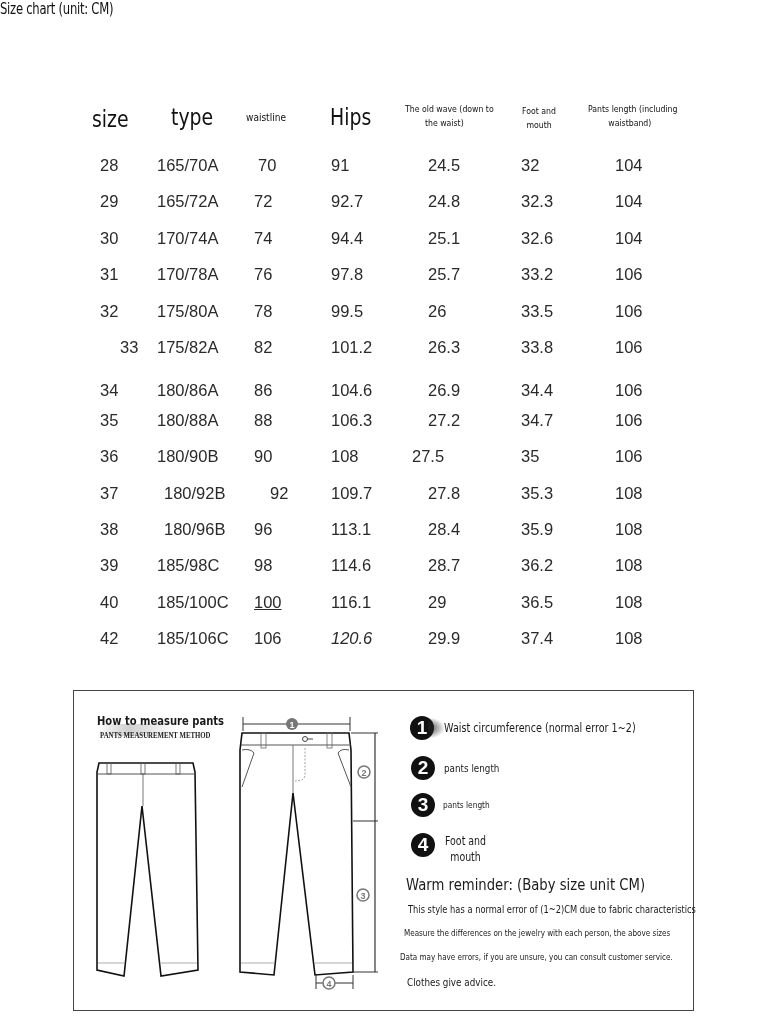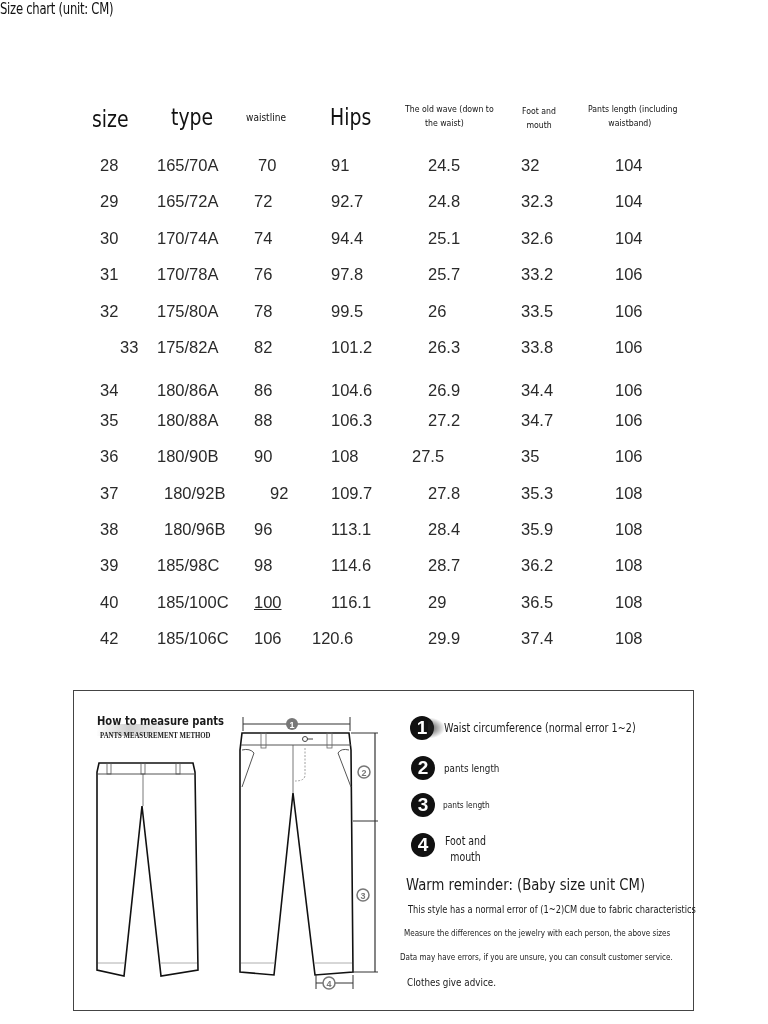--- a/index.html
+++ b/index.html
@@ -154,21 +154,21 @@
         <div class="cell" style="left: 254px; text-decoration: underline;">100</div>
         <div class="cell" style="left: 331px;">116.1</div>
         <div class="cell" style="left: 428px;">29</div>
         <div class="cell" style="left: 521px;">36.5</div>
         <div class="cell" style="left: 615px;">108</div>
       </div>
       <div class="row" style="top: 629.2px;">
         <div class="cell" style="left: 100px;">42</div>
         <div class="cell" style="left: 157px;">185/106C</div>
         <div class="cell" style="left: 254px;">106</div>
-        <div class="cell" style="left: 312px;">120.6</div>
+        <div class="cell" style="left: 331px; font-style: italic;">120.6</div>
         <div class="cell" style="left: 428px;">29.9</div>
         <div class="cell" style="left: 521px; text-align: center;">37.4</div>
         <div class="cell" style="left: 615px;">108</div>
       </div>
     </div>
 </div>
 
 <div id="box"></div>
 
 <div class="cond" style="left:97px;top:713px;font-size:12.5px;font-weight:bold;transform:scaleX(0.8);">How to measure pants</div>

